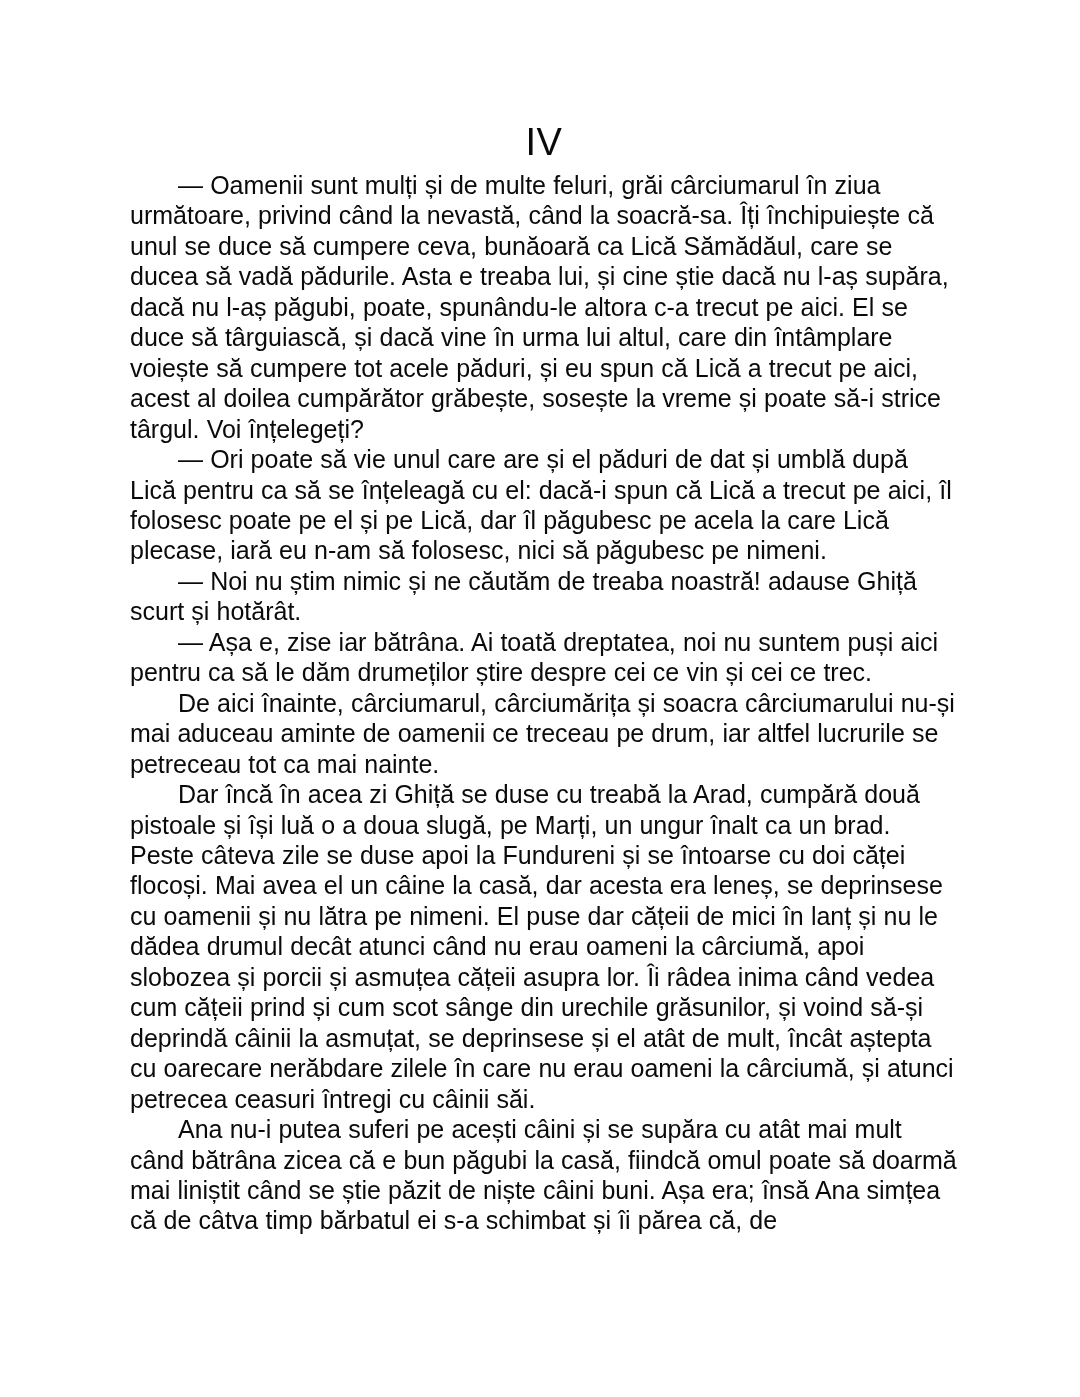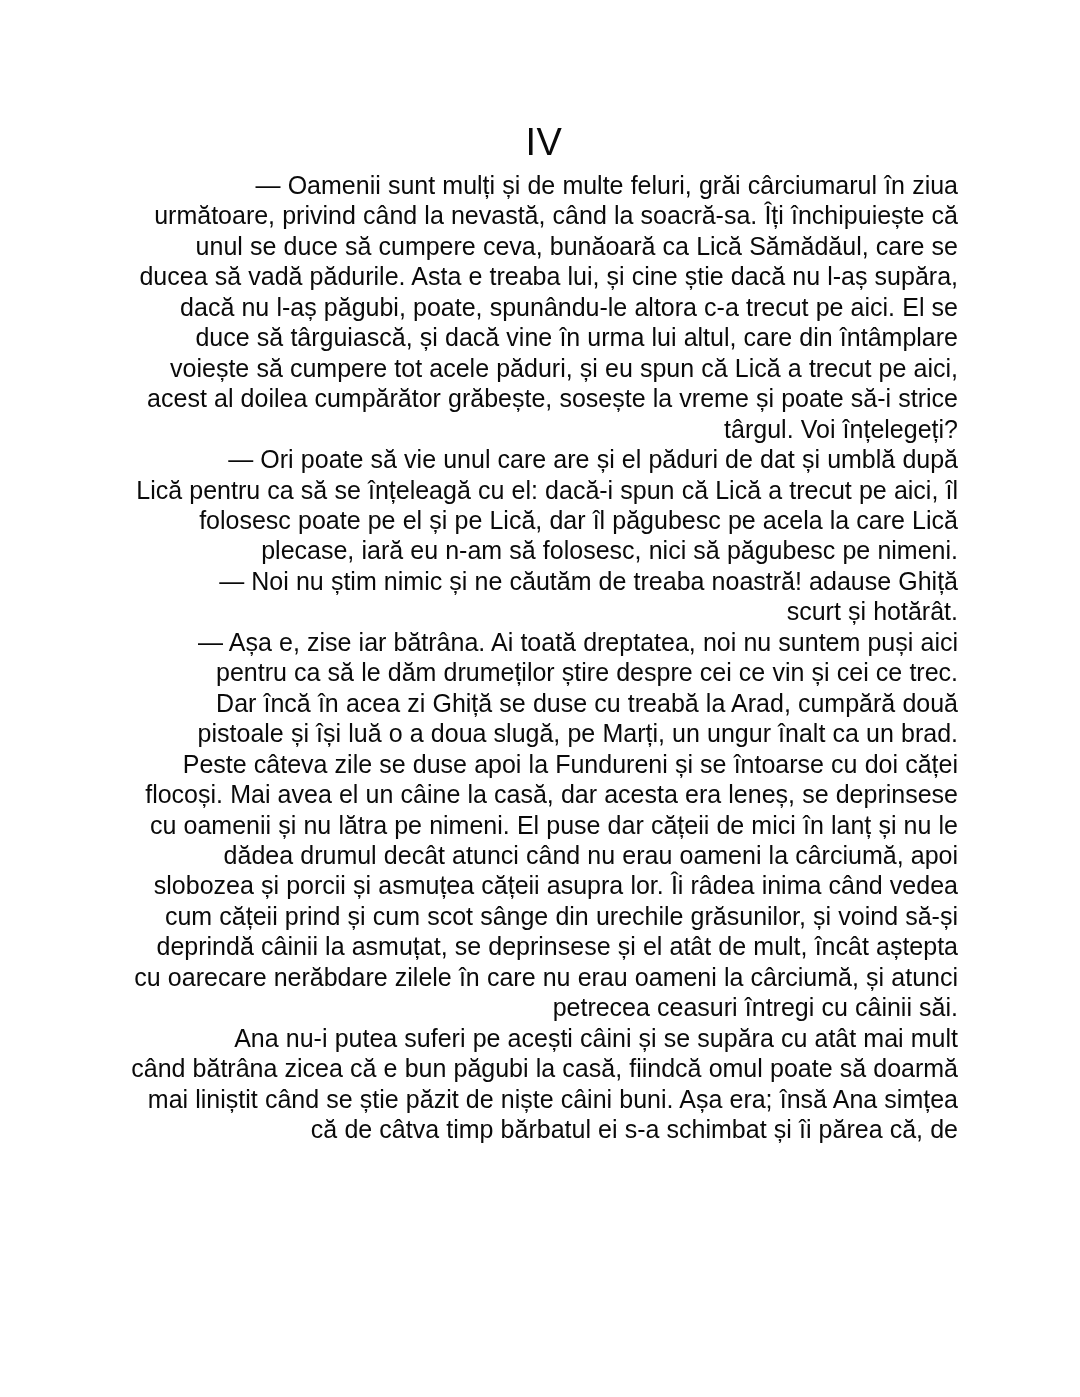--- a/index.html
+++ b/index.html
@@ -31,30 +31,31 @@
     letter-spacing: 0.5px;
   }
   .body-text {
     width: 828px;
   }
   .body-text p {
     margin: 0;
     font-size: 25px;
     line-height: 30.45px;
     text-indent: 48px;
-    text-align: right;
+    text-align: left;
     word-spacing: 0.2px;
   }
 </style>
 </head>
 <body>
 
 <div class="page">
   <h1 class="chapter-title">IV</h1>
   <div class="body-text">
     <p>— Oamenii sunt mulți și de multe feluri, grăi cârciumarul în ziua următoare, privind când la nevastă, când la soacră-sa. Îți închipuiește că unul se duce să cumpere ceva, bunăoară ca Lică Sămădăul, care se ducea să vadă pădurile. Asta e treaba lui, și cine știe dacă nu l-aș supăra, dacă nu l-aș păgubi, poate, spunându-le altora c-a trecut pe aici. El se duce să târguiască, și dacă vine în urma lui altul, care din întâmplare voiește să cumpere tot acele păduri, și eu spun că Lică a trecut pe aici, acest al doilea cumpărător grăbește, sosește la vreme și poate să-i strice târgul. Voi înțelegeți?</p>
     <p>— Ori poate să vie unul care are și el păduri de dat și umblă după Lică pentru ca să se înțeleagă cu el: dacă-i spun că Lică a trecut pe aici, îl folosesc poate pe el și pe Lică, dar îl păgubesc pe acela la care Lică plecase, iară eu n-am să folosesc, nici să păgubesc pe nimeni.</p>
     <p>— Noi nu știm nimic și ne căutăm de treaba noastră! adause Ghiță scurt și hotărât.</p>
     <p>— Așa e, zise iar bătrâna. Ai toată dreptatea, noi nu suntem puși aici pentru ca să le dăm drumeților știre despre cei ce vin și cei ce trec.</p>
+    <p>De aici înainte, cârciumarul, cârciumărița și soacra cârciumarului nu-și mai aduceau aminte de oamenii ce treceau pe drum, iar altfel lucrurile se petreceau tot ca mai nainte.</p>
     <p>Dar încă în acea zi Ghiță se duse cu treabă la Arad, cumpără două pistoale și își luă o a doua slugă, pe Marți, un ungur înalt ca un brad. Peste câteva zile se duse apoi la Fundureni și se întoarse cu doi căței flocoși. Mai avea el un câine la casă, dar acesta era leneș, se deprinsese cu oamenii și nu lătra pe nimeni. El puse dar cățeii de mici în lanț și nu le dădea drumul decât atunci când nu erau oameni la cârciumă, apoi slobozea și porcii și asmuțea cățeii asupra lor. Îi râdea inima când vedea cum cățeii prind și cum scot sânge din urechile grăsunilor, și voind să-și deprindă câinii la asmuțat, se deprinsese și el atât de mult, încât aștepta cu oarecare nerăbdare zilele în care nu erau oameni la cârciumă, și atunci petrecea ceasuri întregi cu câinii săi.</p>
     <p>Ana nu-i putea suferi pe acești câini și se supăra cu atât mai mult când bătrâna zicea că e bun păgubi la casă, fiindcă omul poate să doarmă mai liniștit când se știe păzit de niște câini buni. Așa era; însă Ana simțea că de câtva timp bărbatul ei s-a schimbat și îi părea că, de</p>
   </div>
 </div>
 
 </body></html>

